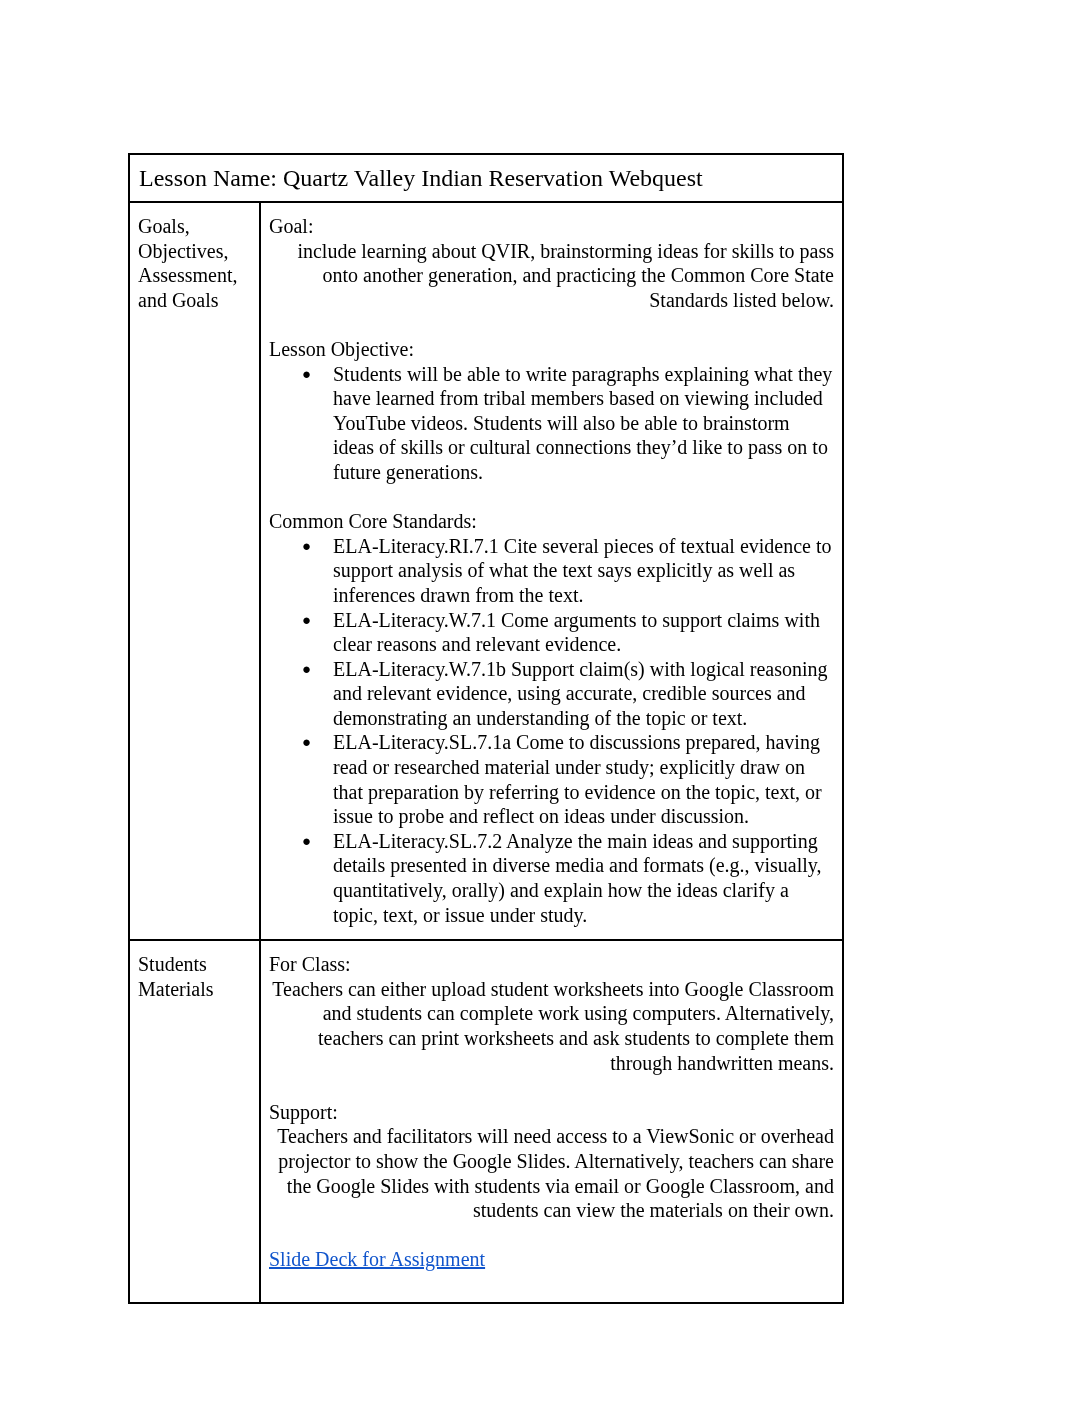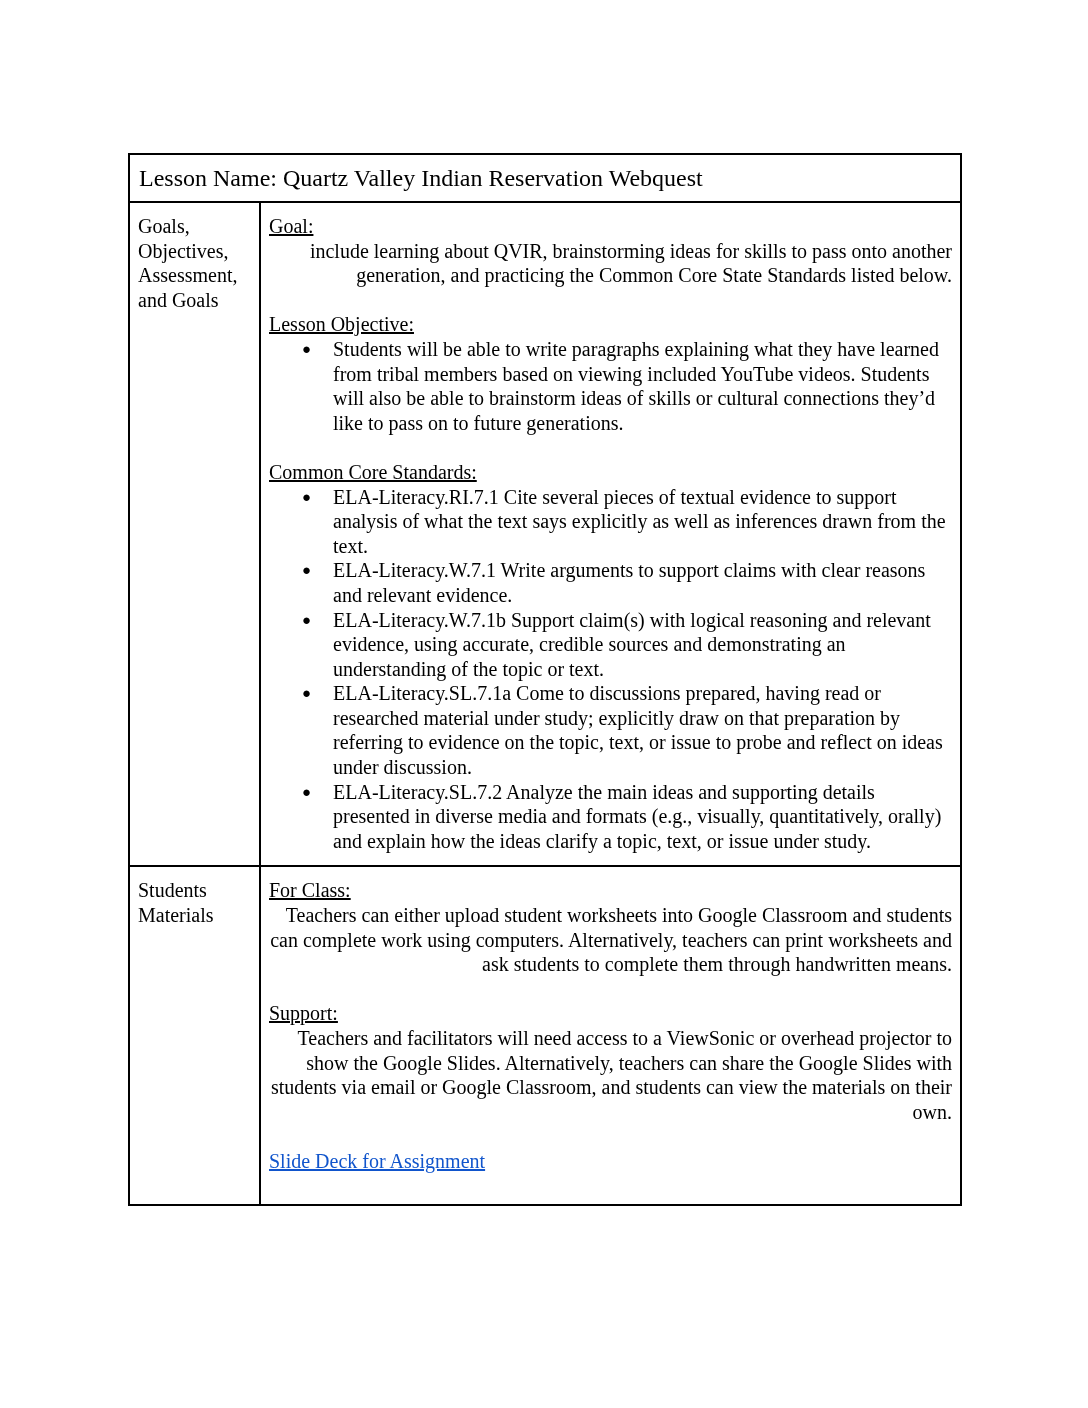--- a/index.html
+++ b/index.html
@@ -12,21 +12,21 @@
       height: 1408px;
       position: relative;
       font-family: "Liberation Serif", "DejaVu Serif", serif;
       color: #000000;
       overflow: hidden;
     }
     .page-table {
       position: absolute;
       left: 128px;
       top: 153px;
-      width: 834px;
+      width: 716px;
       border-collapse: collapse;
       table-layout: fixed;
     }
     .page-table td {
       border: 2px solid #000000;
       vertical-align: top;
       padding: 0;
     }
     .title-cell {
       height: 46px;
@@ -42,21 +42,20 @@
       line-height: 24.6px;
       padding: 11px 6px 0 8px !important;
       margin-left: 34px;
     }
     .content-cell {
       font-size: 20px;
       line-height: 24.6px;
       padding: 11px 8px 12px 8px !important;
     }
     .heading {
-      text-decoration: underline;
       display: block;
     }
     .para {
       display: block;
       text-align: right;
     }
     .gap {
       height: 24.6px;
     }
     ul.bullets {
@@ -111,21 +110,21 @@
       </ul>
       <div class="gap"></div>
       <span class="heading">Common Core Standards:</span>
       <ul class="bullets">
         <li>
           <span class="bullet">●</span>
           <span>ELA-Literacy.RI.7.1 Cite several pieces of textual evidence to support analysis of what the text says explicitly as well as inferences drawn from the text.</span>
         </li>
         <li>
           <span class="bullet">●</span>
-          <span>ELA-Literacy.W.7.1 Write arguments to support claims with clear reasons and relevant evidence.</span>
+          <span>ELA-Literacy.W.7.1 Come arguments to support claims with clear reasons and relevant evidence.</span>
         </li>
         <li>
           <span class="bullet">●</span>
           <span>ELA-Literacy.W.7.1b Support claim(s) with logical reasoning and relevant evidence, using accurate, credible sources and demonstrating an understanding of the topic or text.</span>
         </li>
         <li>
           <span class="bullet">●</span>
           <span>ELA-Literacy.SL.7.1a Come to discussions prepared, having read or researched material under study; explicitly draw on that preparation by referring to evidence on the topic, text, or issue to probe and reflect on ideas under discussion.</span>
         </li>
         <li>

